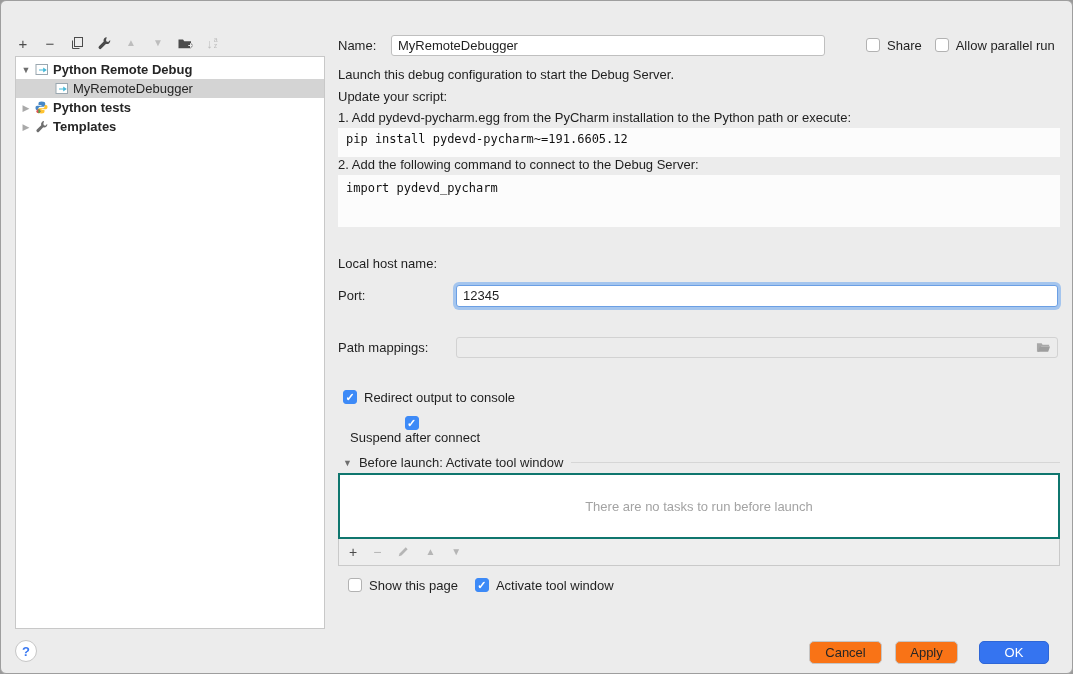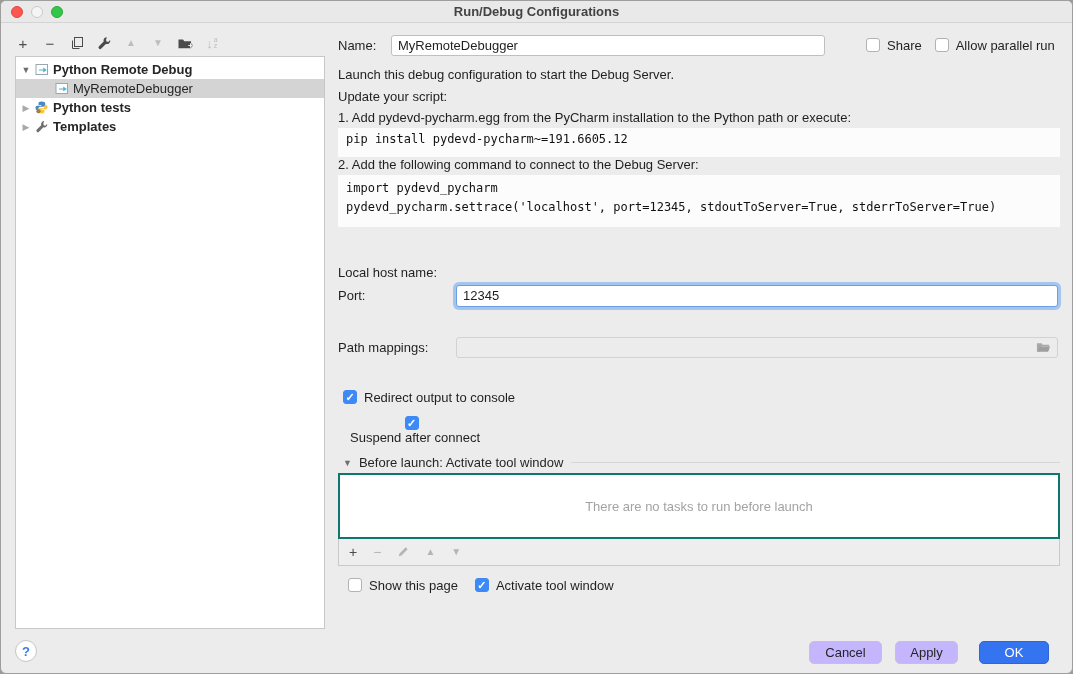--- a/index.html
+++ b/index.html
@@ -77,40 +77,32 @@
   .tasks-empty { color:#a3a3a3; font-size:13px; }
   .tasks-toolbar { background:#eeeeee; border:1px solid #c9c9c9; border-top:none;
                    display:flex; align-items:center; gap:16px; padding-left:10px; }
   .tt-btn { font-size:14px; color:#4b4b4b; line-height:1; display:flex; align-items:center; }
   .tt-btn.disabled { color:#b5b5b5; }
 
   
   .help-btn { position:absolute; left:14px; top:639px; width:22px; height:22px; border-radius:50%;
               background:#ffffff; border:1px solid #c6c6c6; display:flex; align-items:center; justify-content:center;
               color:#3a79f2; font-size:13px; font-weight:bold; }
-  .btn { position:absolute; top:640px; height:23px; border-radius:5px; background:#c4b5fd;
+  .btn { position:absolute; top:640px; height:23px; border-radius:5px; background:#f97316;
          border:1px solid #c5c5c5; font-size:13px; color:#262626; display:flex; align-items:center; justify-content:center;
          font-family:"Liberation Sans", sans-serif; }
   .btn.primary { background:#3574f0; border-color:#2e66d6; color:#ffffff; }
 
   .path-folder-icon { position:absolute; right:6px; top:3px; }
 </style>
 </head>
 <body>
 
 <div class="window">
 
-  <div class="titlebar">
-    <div class="lights">
-      <span class="light red"></span>
-      <span class="light gray"></span>
-      <span class="light green"></span>
-    </div>
-    <span class="title">Run/Debug Configurations</span>
-  </div>
 
   <div class="left-toolbar">
     <span class="tb-btn">
         <span>+</span>
       </span>
     <span class="tb-btn">
         <span>−</span>
       </span>
     <span class="tb-btn">
       <svg width="14" height="14" viewBox="0 0 14 14">
@@ -199,24 +191,23 @@
       <span class="cb-label">Allow parallel run</span>
     </div>
 
     <div class="abs txt" style="left:0; top:38px;">Launch this debug configuration to start the Debug Server.</div>
     <div class="abs txt" style="left:0; top:60px;">Update your script:</div>
     <div class="abs txt" style="left:0; top:81px;">1. Add pydevd-pycharm.egg from the PyCharm installation to the Python path or execute:</div>
     <div class="abs code-block" style="left:0; top:99px; width:722px; height:29px;">pip install pydevd-pycharm~=191.6605.12</div>
     <div class="abs txt" style="left:0; top:128px;">2. Add the following command to connect to the Debug Server:</div>
     <div class="abs code-block" style="left:0; top:146px; width:722px; height:52px; padding-top:4px;">
       <div>import pydevd_pycharm</div>
-      <div>pydevd_pycharm.settrace('localhost', port=12345, stdoutToServer=True, stderrToServer=True)</div>
-    </div>
-
-    <div class="abs row" style="left:0; top:232px; width:722px; height:22px;">
+    </div>
+
+    <div class="abs row" style="left:0; top:223px; width:722px; height:22px;">
       <span class="lbl" style="width:118px;">Local host name:</span>
     </div>
 
     <div class="abs row" style="left:0; top:254px; width:722px; height:25px;">
       <span class="lbl" style="width:118px;">Port:</span>
       <input class="field focused" style="width: 602px;" value="12345">
     </div>
 
     <div class="abs row" style="left:0; top:307px; width:722px; height:22px;">
       <span class="lbl" style="width:118px;">Path mappings:</span>

